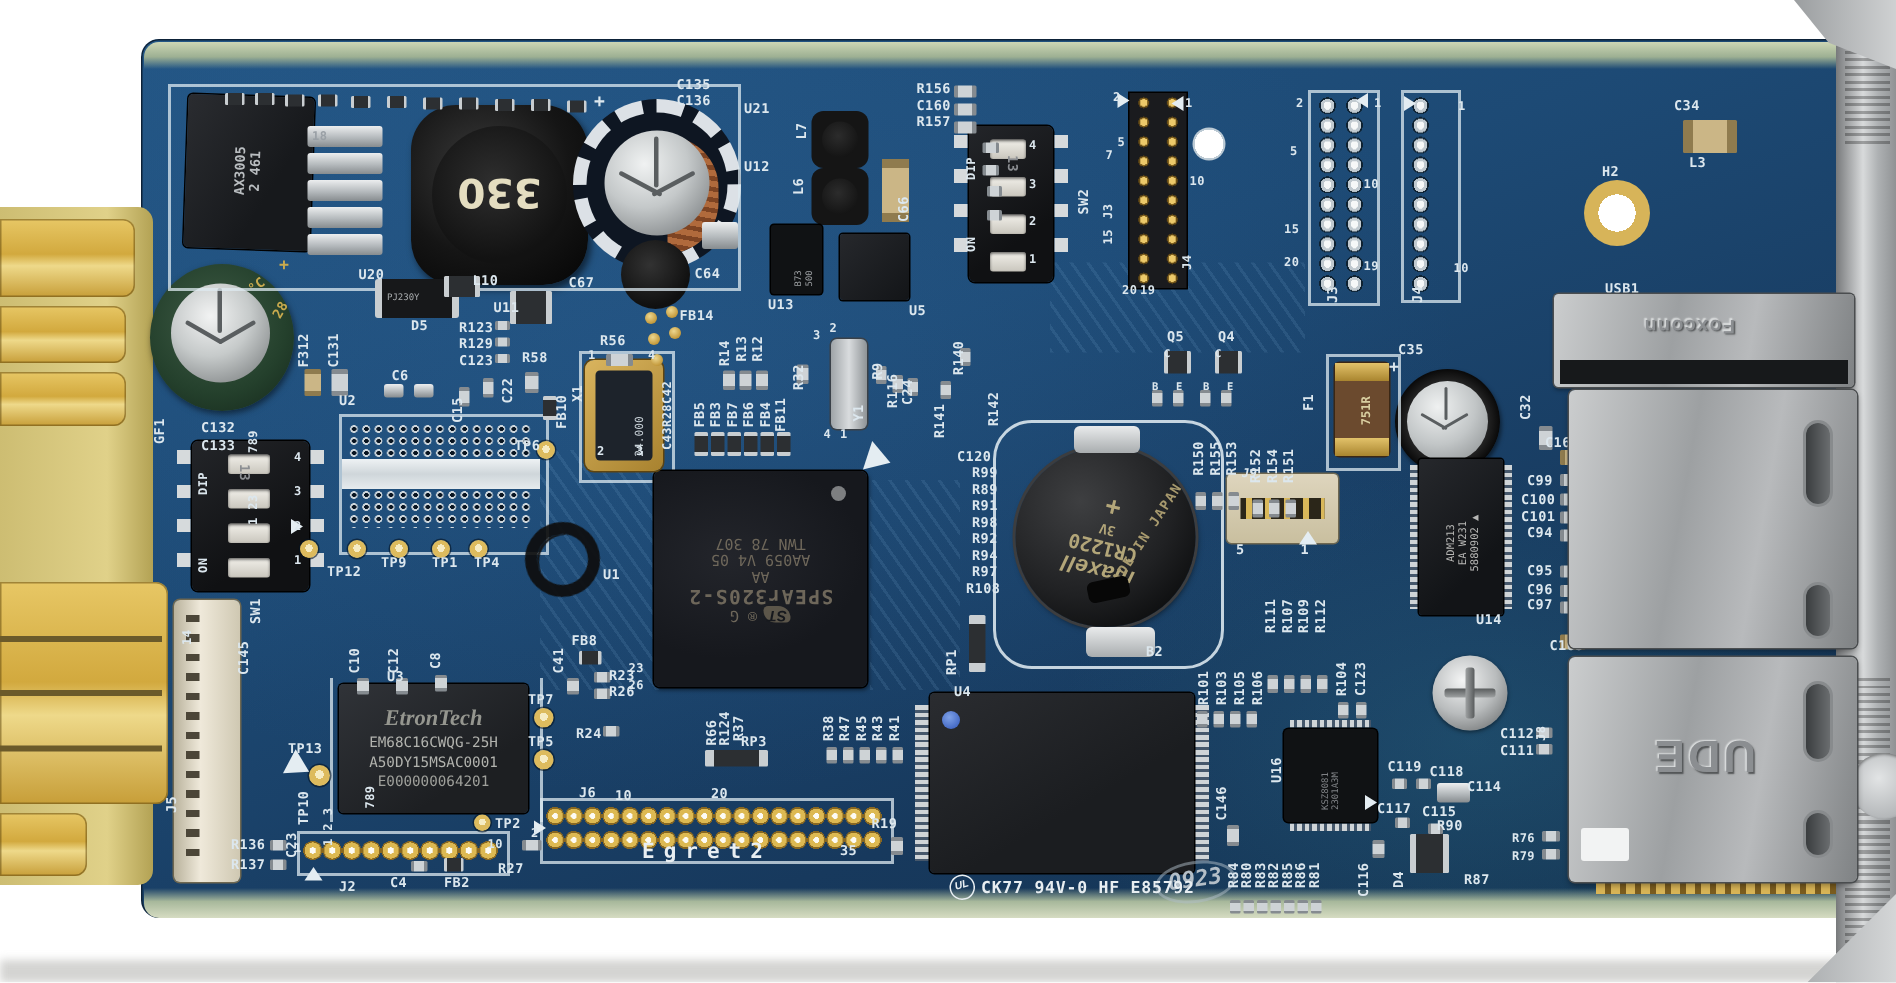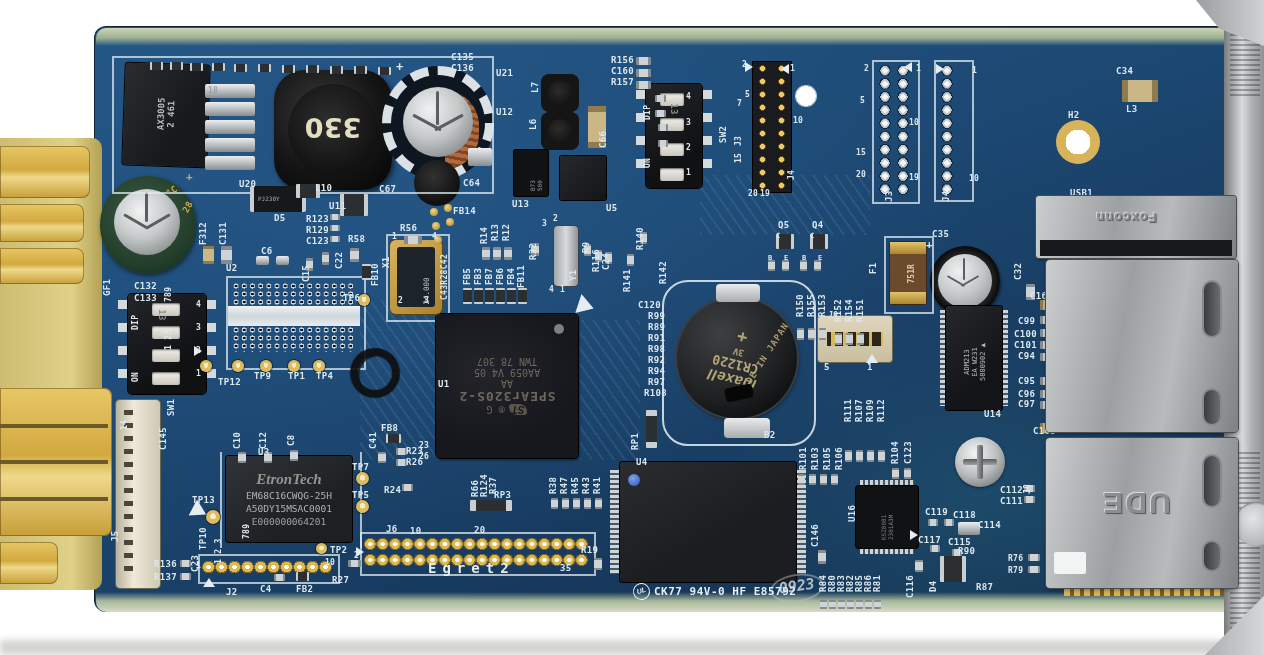--- a/index.html
+++ b/index.html
@@ -571,21 +571,21 @@
       <span class="lbl" style="left: 226px; top: 263px;">U2</span>
       <span class="lbl" style="left: 348px; top: 234px;">R58</span>
       <span class="lbl" style="left: 400px; top: 223px;">R56</span>
       <span class="lbl" style="left: 343px; top: 293px;">TP6</span>
       <span class="lbl" style="left: 134px; top: 281px; text-align: center;">C132</span>
       <span class="lbl" style="left: 134px; top: 293px;">C133</span>
       <span class="lbl" style="left: 218px; top: 377px;">TP12</span>
       <span class="lbl" style="left: 254px; top: 371px;">TP9</span>
       <span class="lbl" style="left: 288px; top: 371px;">TP1</span>
       <span class="lbl" style="left: 316px; top: 371px;">TP4</span>
-      <span class="lbl" style="left: 438px; top: 379px;">U1</span>
+      <span class="lbl" style="left: 402px; top: 379px;">U1</span>
       <span class="lbl" style="left: 638px; top: 300px;">C120</span>
       <span class="lbl" style="left: 648px; top: 311px;">R99</span>
       <span class="lbl" style="left: 648px; top: 322px;">R89</span>
       <span class="lbl" style="left: 648px; top: 333px;">R91</span>
       <span class="lbl" style="left: 648px; top: 344px;">R98</span>
       <span class="lbl" style="left: 648px; top: 355px;">R92</span>
       <span class="lbl" style="left: 648px; top: 366px;">R94</span>
       <span class="lbl" style="left: 648px; top: 377px;">R97</span>
       <span class="lbl" style="left: 644px; top: 388px;">R108</span>
       <span class="lbl" style="left: 419px; top: 441px; font-size: 8px;">23</span>

